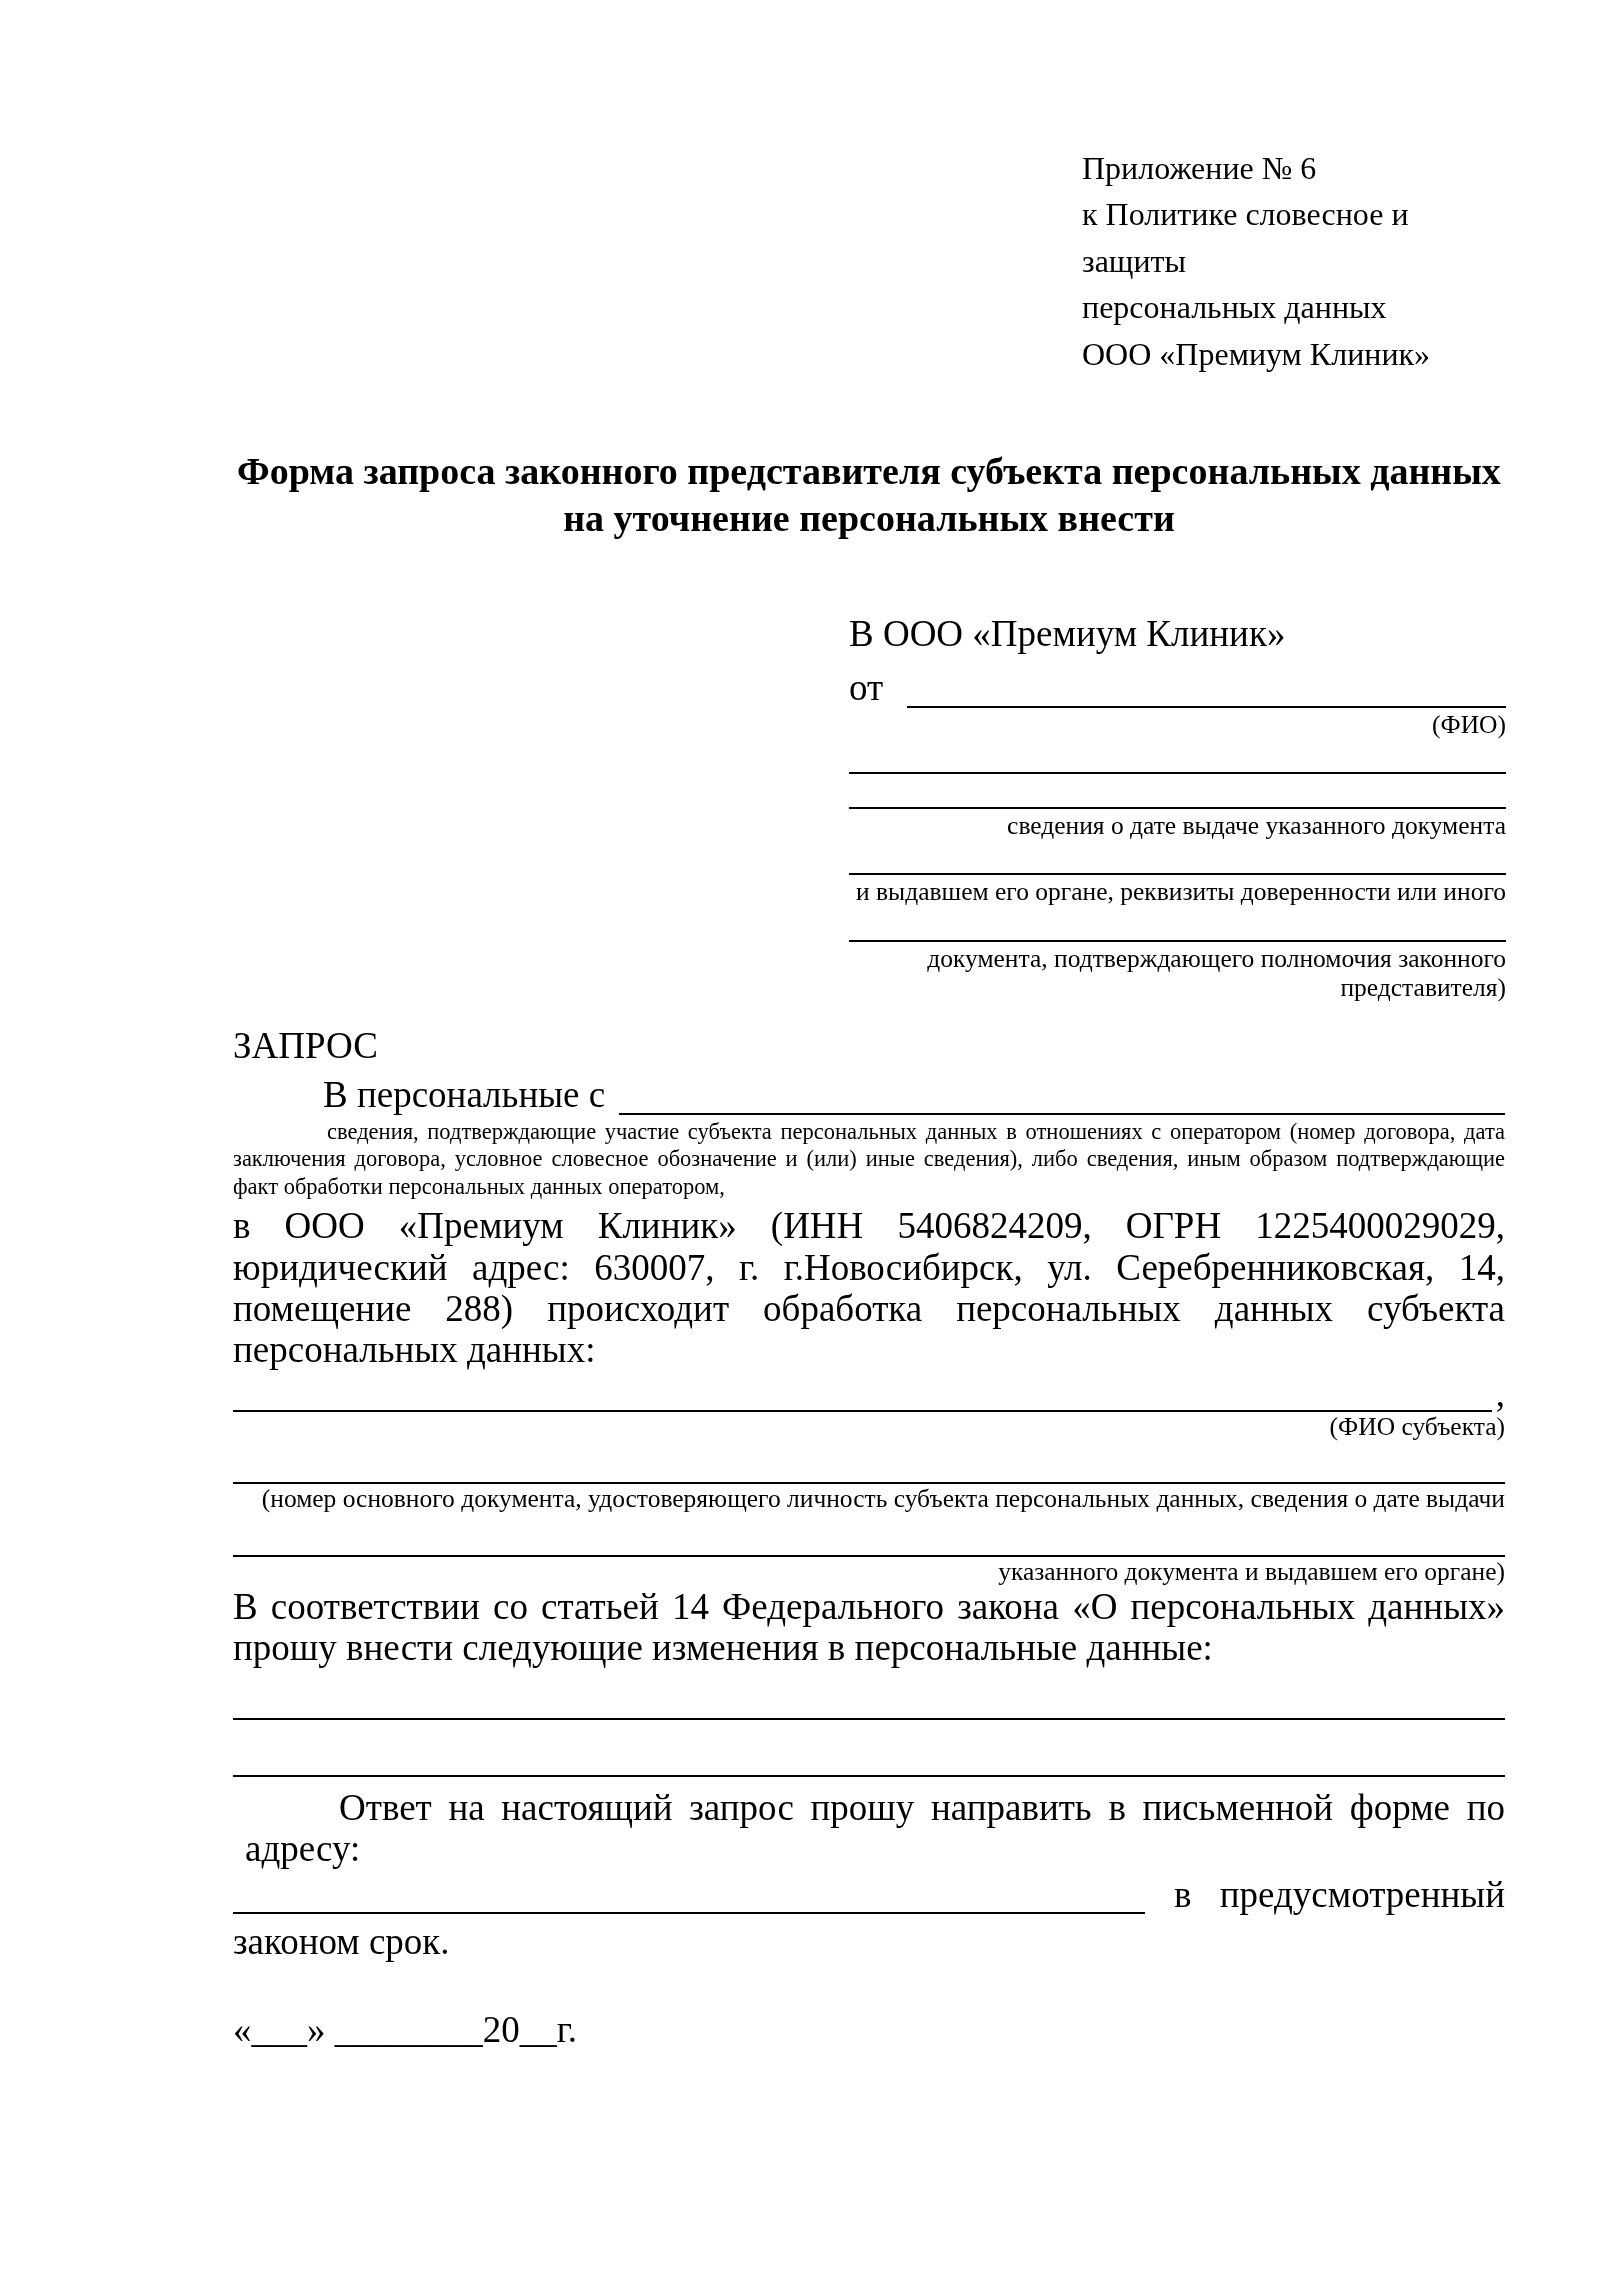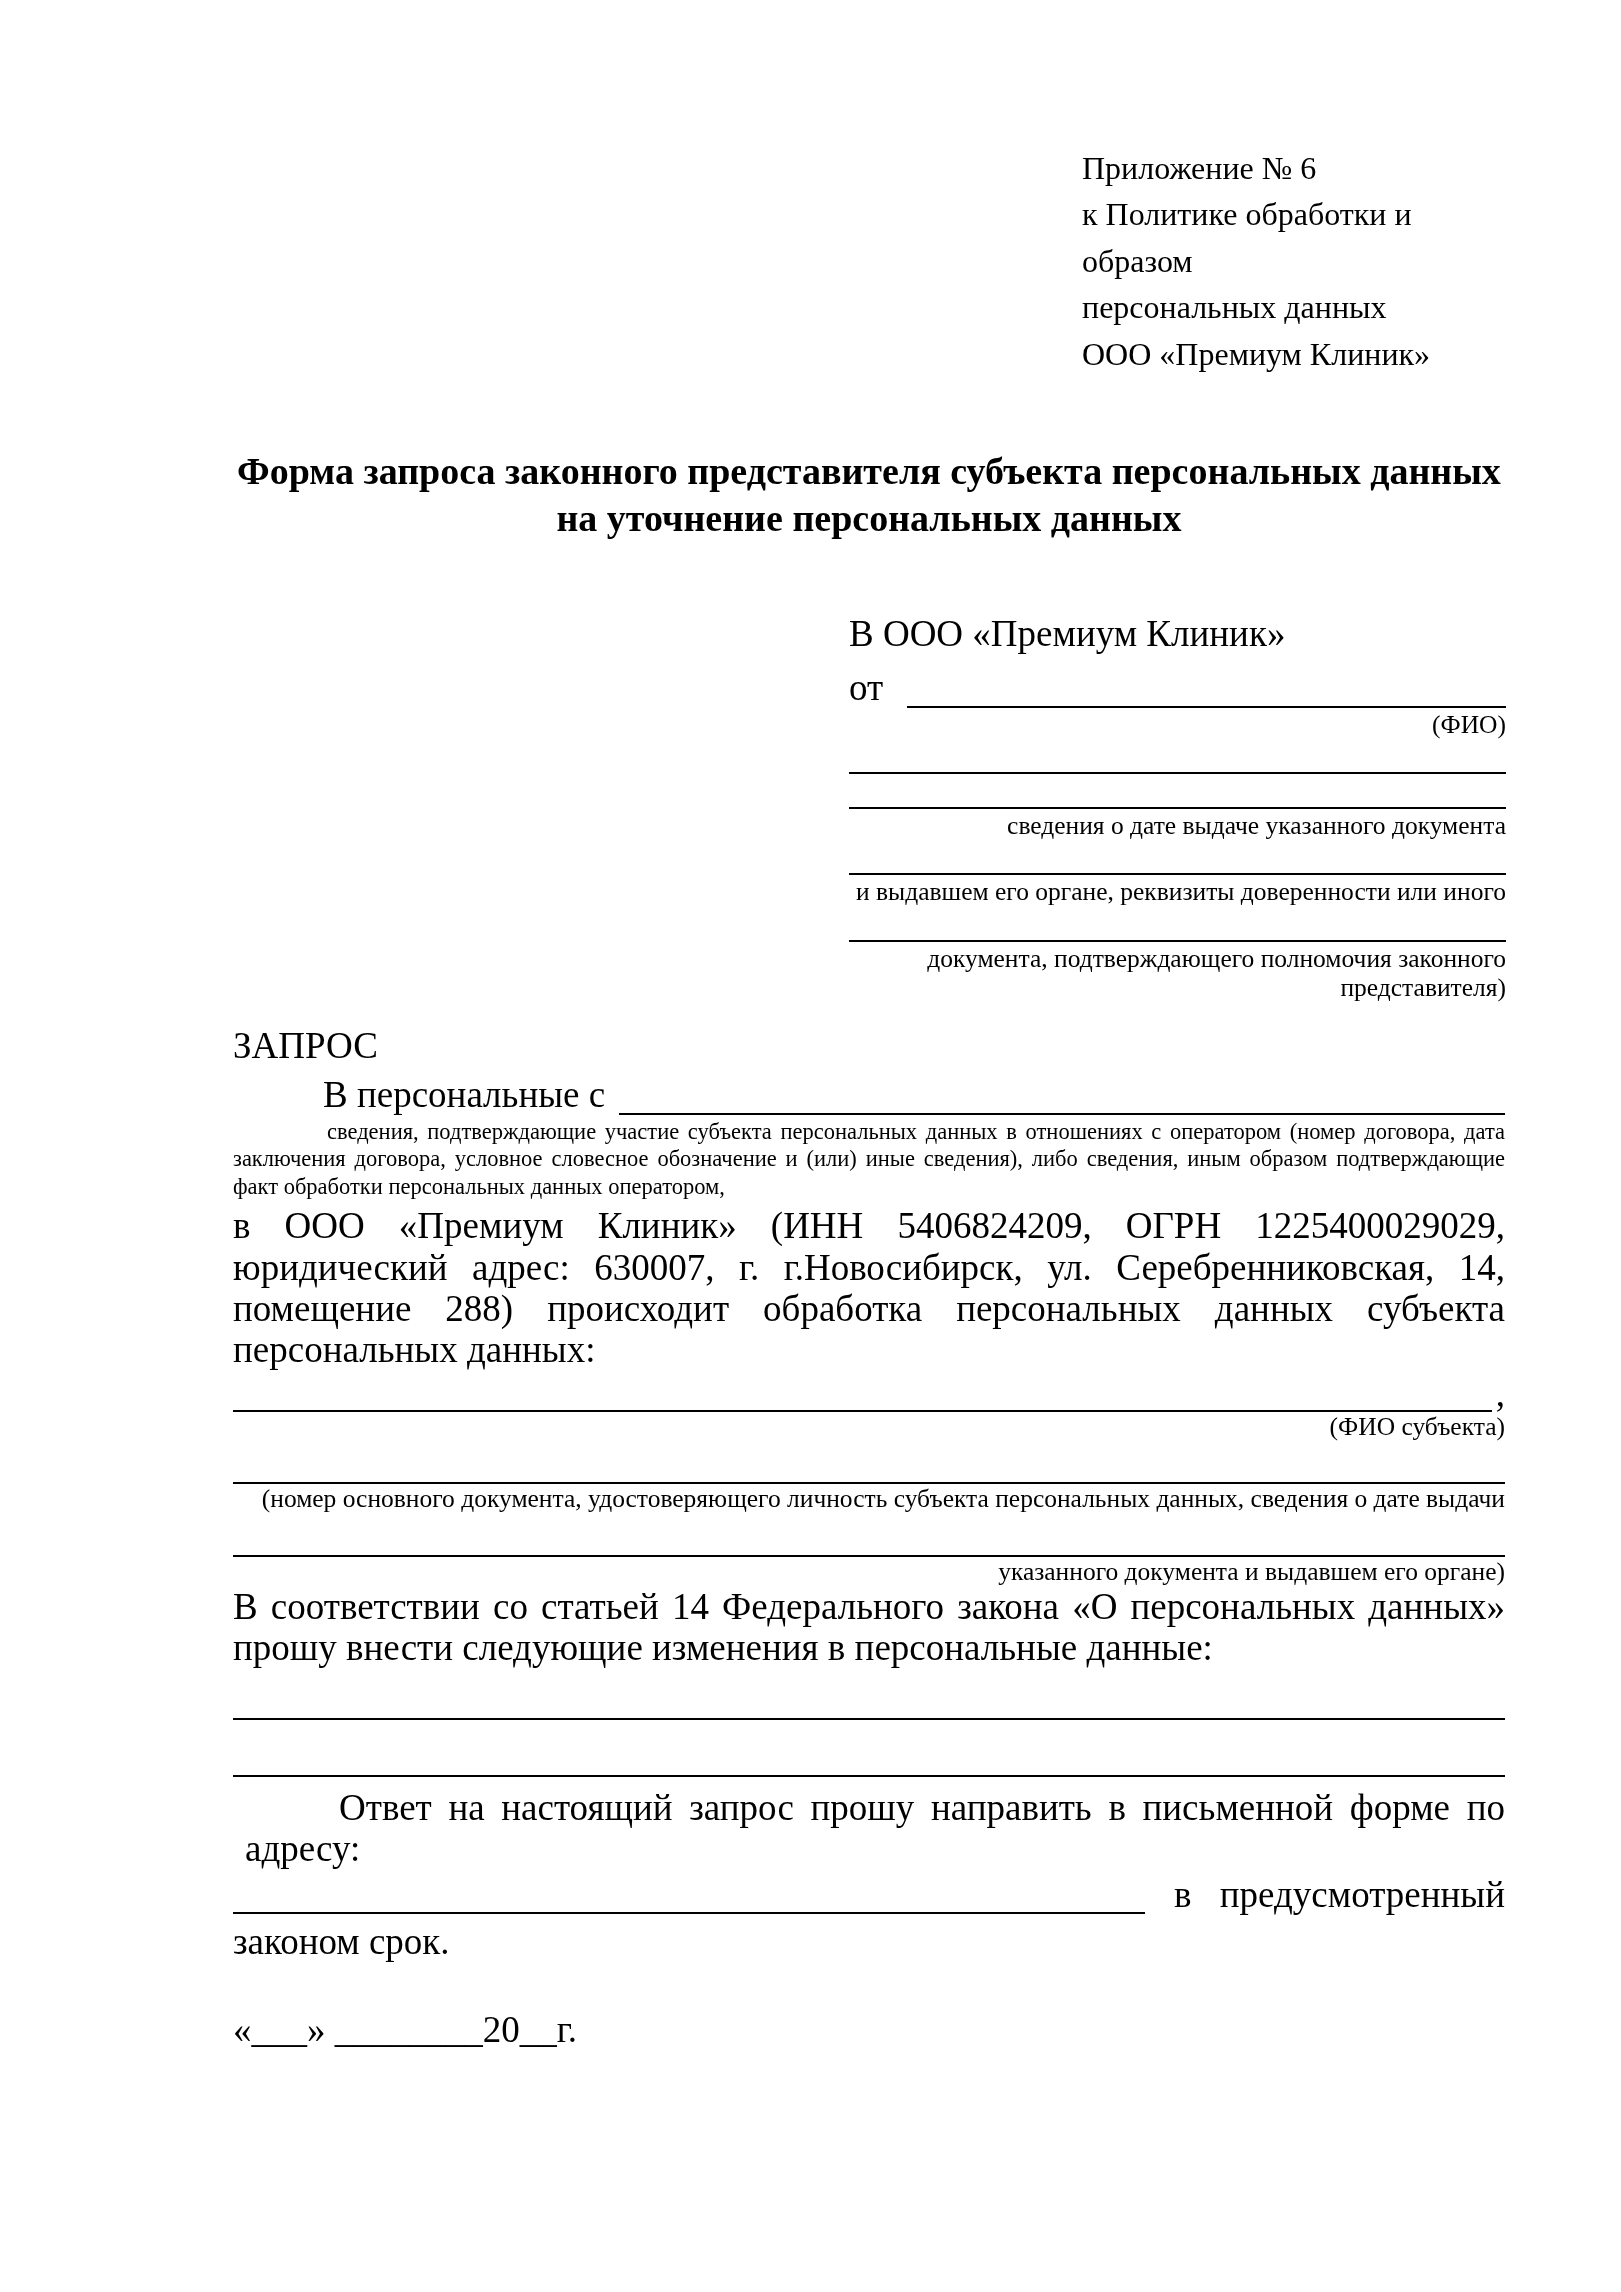--- a/index.html
+++ b/index.html
@@ -61,28 +61,28 @@
   .sig-cap{line-height:1.05;}
 </style>
 </head>
 <body>
 
 <div class="page">
   <div class="content">
 
     <div class="appendix">
       <div>Приложение № 6</div>
-      <div>к Политике обработки и образом</div>
+      <div>к Политике словесное и защиты</div>
       <div>персональных данных</div>
       <div>ООО «Премиум Клиник»</div>
     </div>
 
     <div class="doc-title">
       <div>Форма запроса законного представителя субъекта персональных данных</div>
-      <div>на уточнение персональных данных</div>
+      <div>на уточнение персональных внести</div>
     </div>
 
     <div class="addressee">
       <div class="addr-to">В ООО «Премиум Клиник»</div>
       <div class="from-row">
         <span class="from-label">от</span>
         <span class="fill"></span>
       </div>
       <div class="cap">(ФИО)</div>
 

